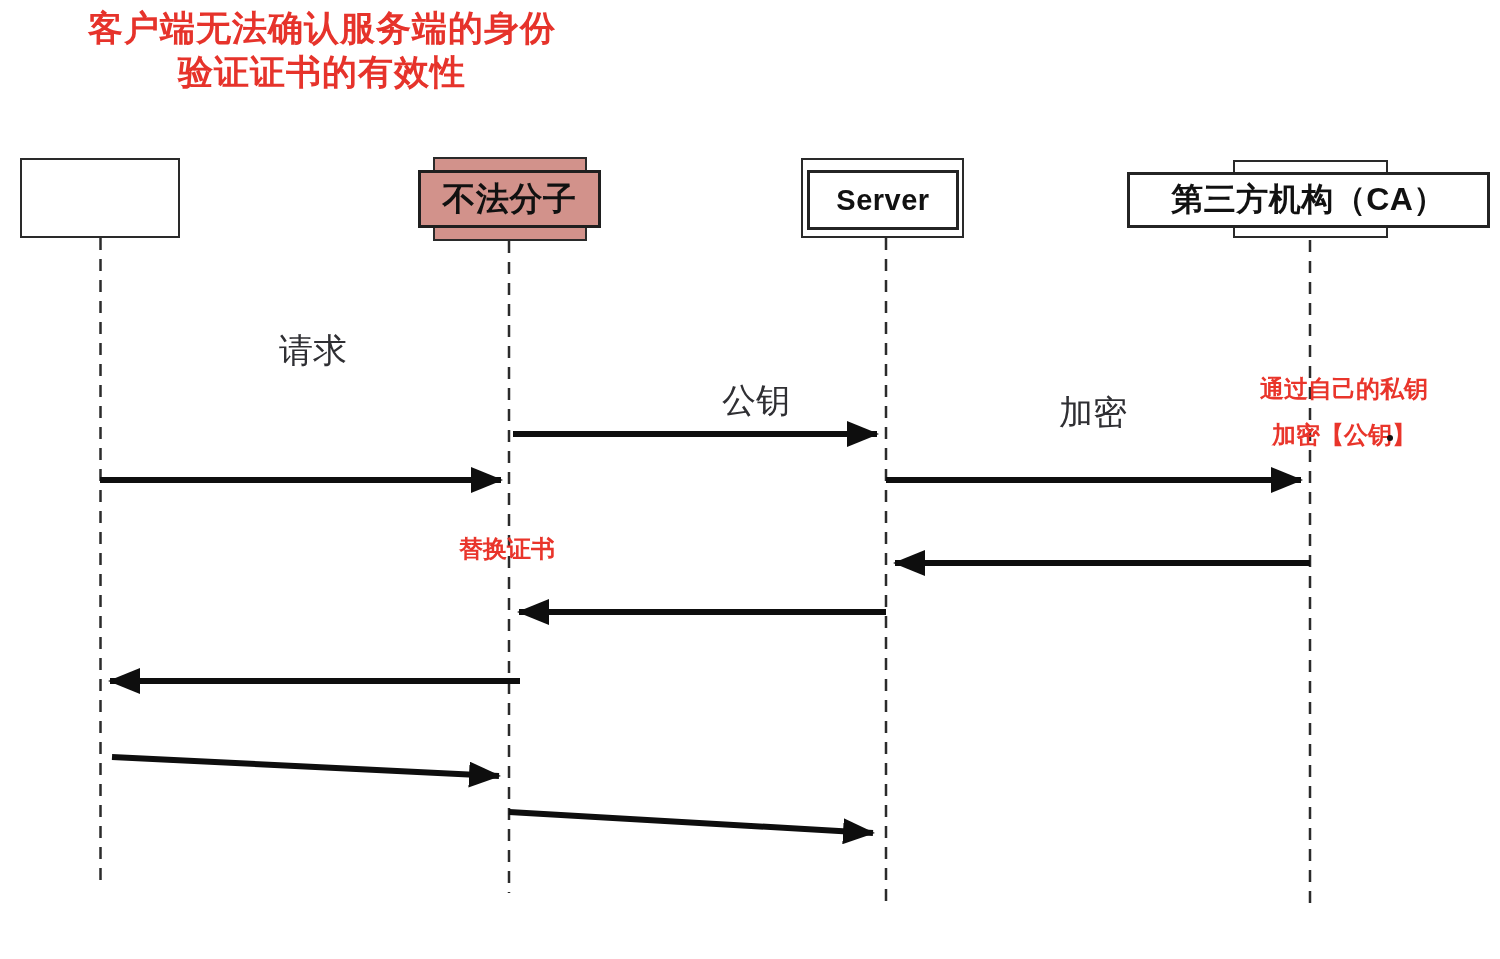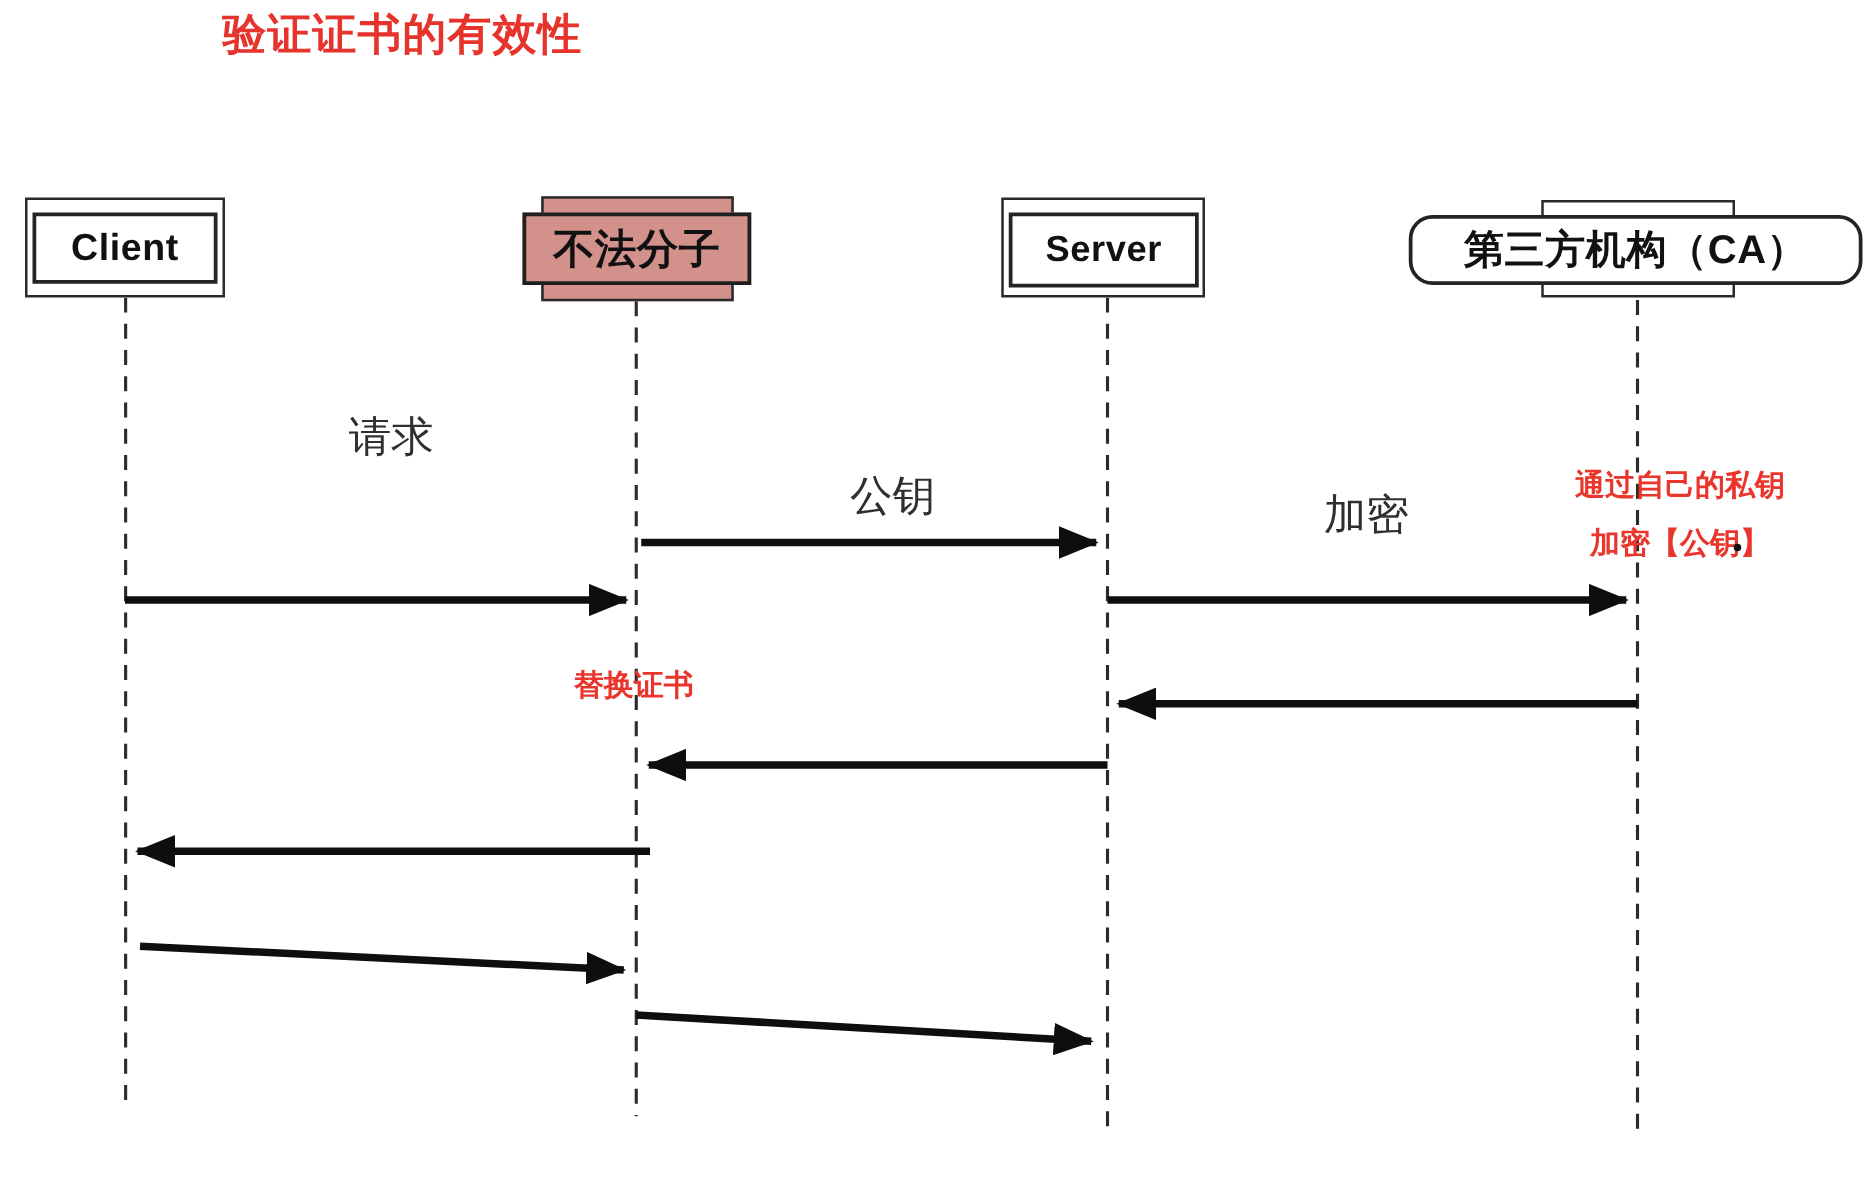--- a/index.html
+++ b/index.html
@@ -55,46 +55,44 @@
       <line x1="886" y1="480" x2="1301" y2="480" marker-end="url(#ah)"></line>
       <line x1="1310" y1="563" x2="895" y2="563" marker-end="url(#ah)"></line>
       <line x1="886" y1="612" x2="519" y2="612" marker-end="url(#ah)"></line>
       <line x1="520" y1="681" x2="110" y2="681" marker-end="url(#ah)"></line>
       <line x1="112" y1="757" x2="499" y2="776" marker-end="url(#ah)"></line>
       <line x1="509" y1="812" x2="873" y2="833" marker-end="url(#ah)"></line>
     </g>
   </svg>
 
   <div class="title" style="left:322px;top:6px;">
+    <div>客户端无法确认服务端的身份</div>
     <div>验证证书的有效性</div>
   </div>
 
   <div class="box-back" style="left:20px;top:158px;width:160px;height:80px;"></div>
-  <div class="box-front" style="left:26px;top:170px;width:148px;height:57px;font-size:30px;">
-    <span>Client</span>
-  </div>
 
   <div class="box-back pink" style="left:433px;top:157px;width:154px;height:84px;"></div>
   <div class="box-front pink" style="left:418px;top:170px;width:183px;height:58px;font-size:33px;">
     <span>不法分子</span>
   </div>
 
   <div class="box-back" style="left:801px;top:158px;width:163px;height:80px;"></div>
   <div class="box-front" style="left:807px;top:170px;width:152px;height:60px;font-size:29px;">
     <span>Server</span>
   </div>
 
   <div class="box-back" style="left:1233px;top:160px;width:155px;height:78px;"></div>
-  <div class="box-front" style="left:1127px;top:172px;width:363px;height:56px;font-size:32px;border-radius:19px;">
+  <div class="box-front" style="left:1127px;top:172px;width:363px;height:56px;font-size:32px;">
     <span>第三方机构（CA）</span>
   </div>
 
   <div class="lbl black" style="left:313px;top:328px;">请求</div>
 
-  <div class="lbl black" style="left:714px;top:378px;font-family:Liberation Mono, monospace;">公钥</div>
+  <div class="lbl black" style="left:756px;top:378px;">公钥</div>
 
   <div class="lbl black" style="left:1093px;top:390px;">加密</div>
 
   <div class="lbl red" style="left:1344px;top:366px;line-height:46px;">
     <div>通过自己的私钥</div>
     <div>加密【公钥】</div>
   </div>
   <div class="dot" style="left:1387px;top:435px;"></div>
 
   <div class="lbl red" style="left:507px;top:533px;">替换证书</div>

